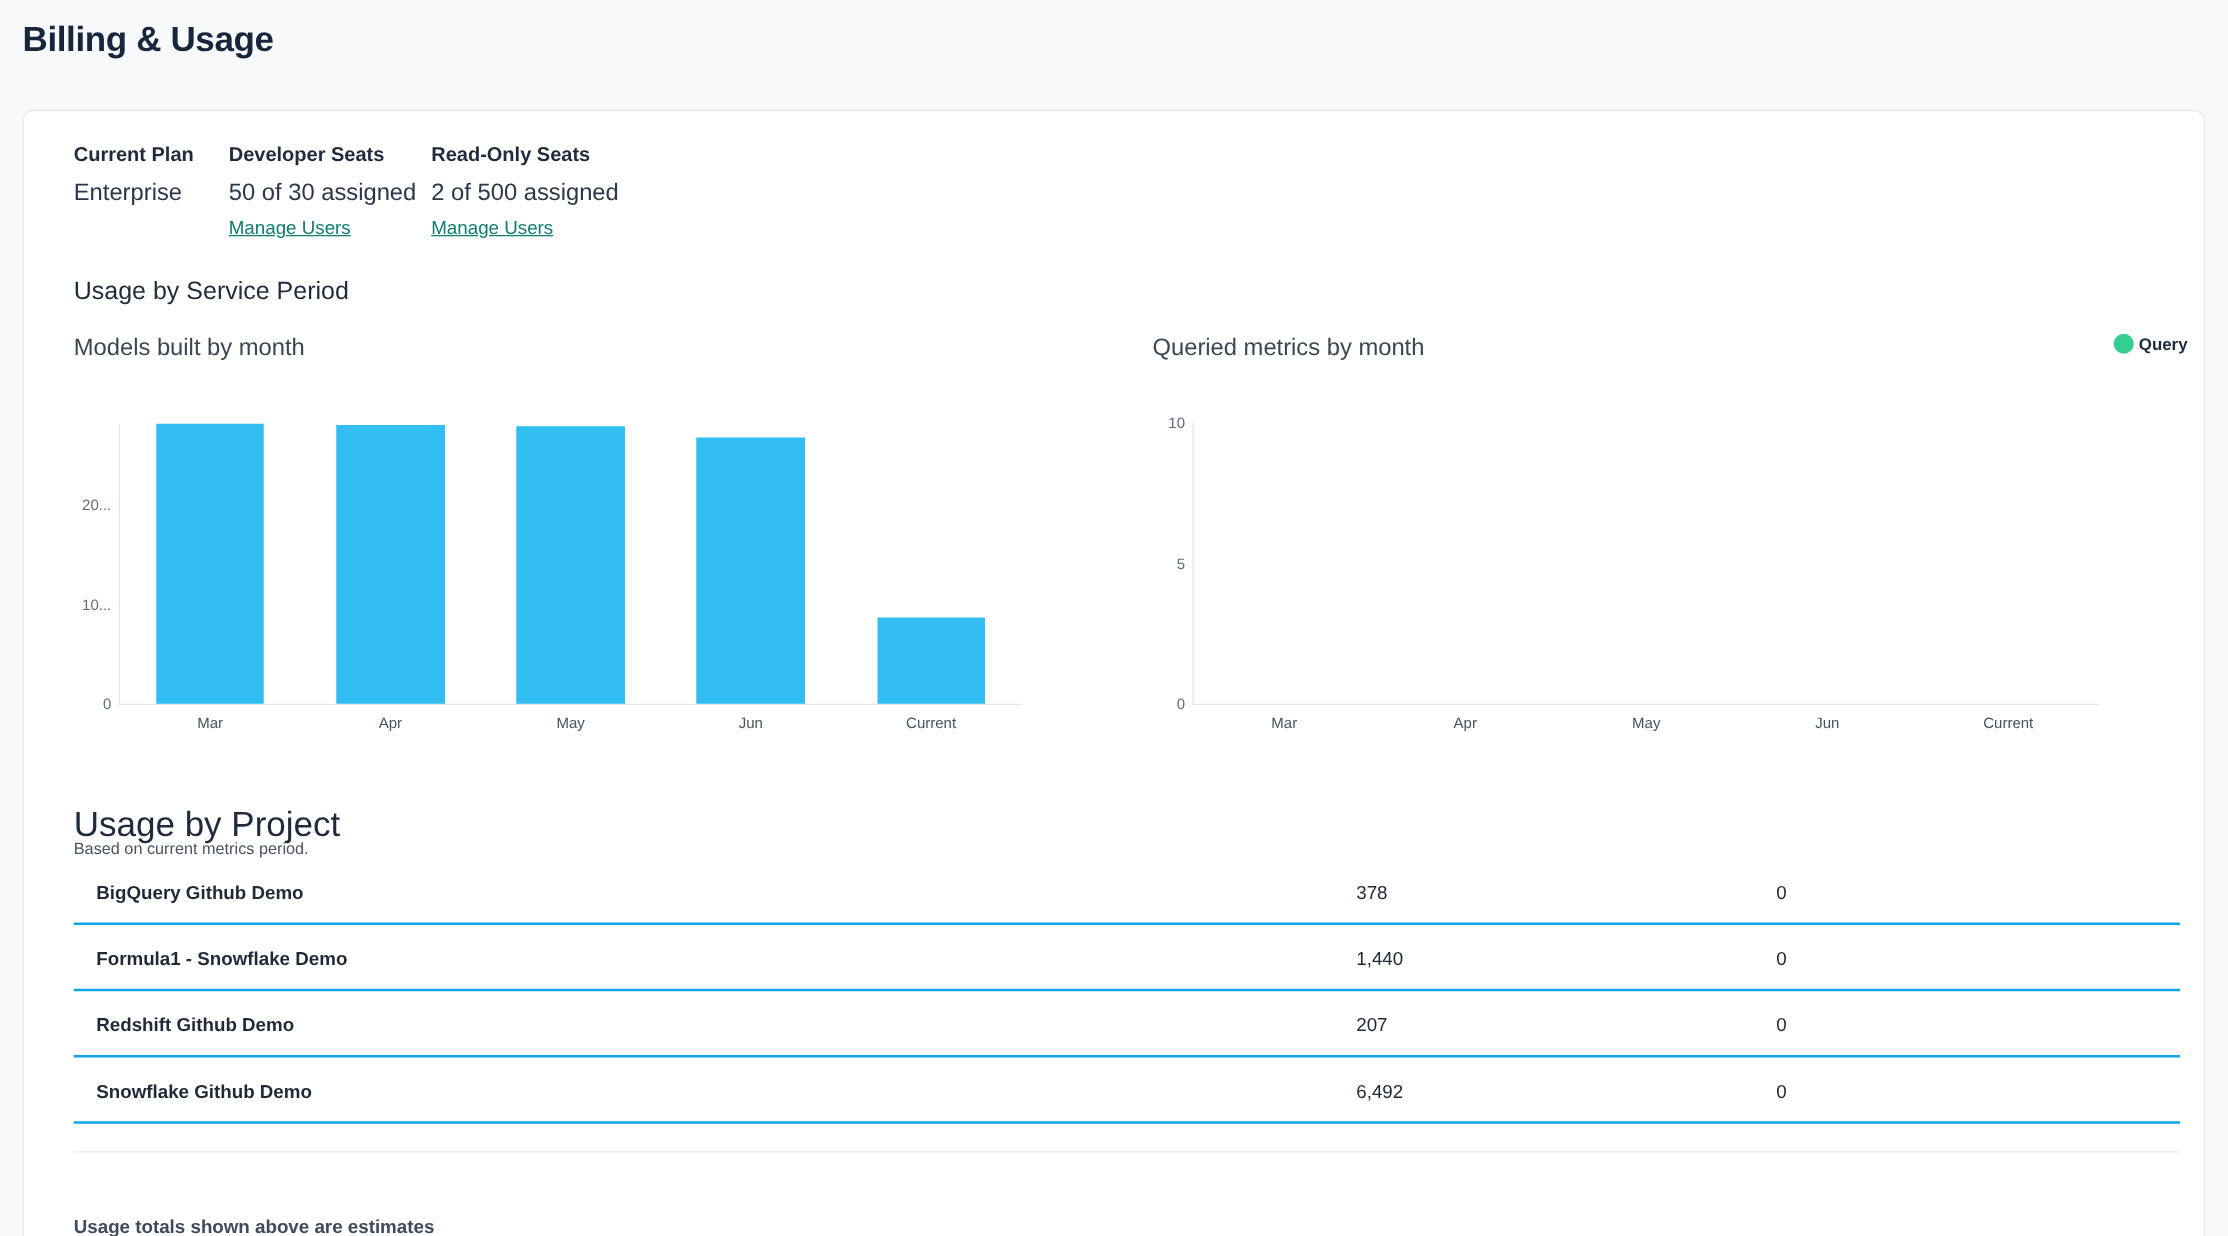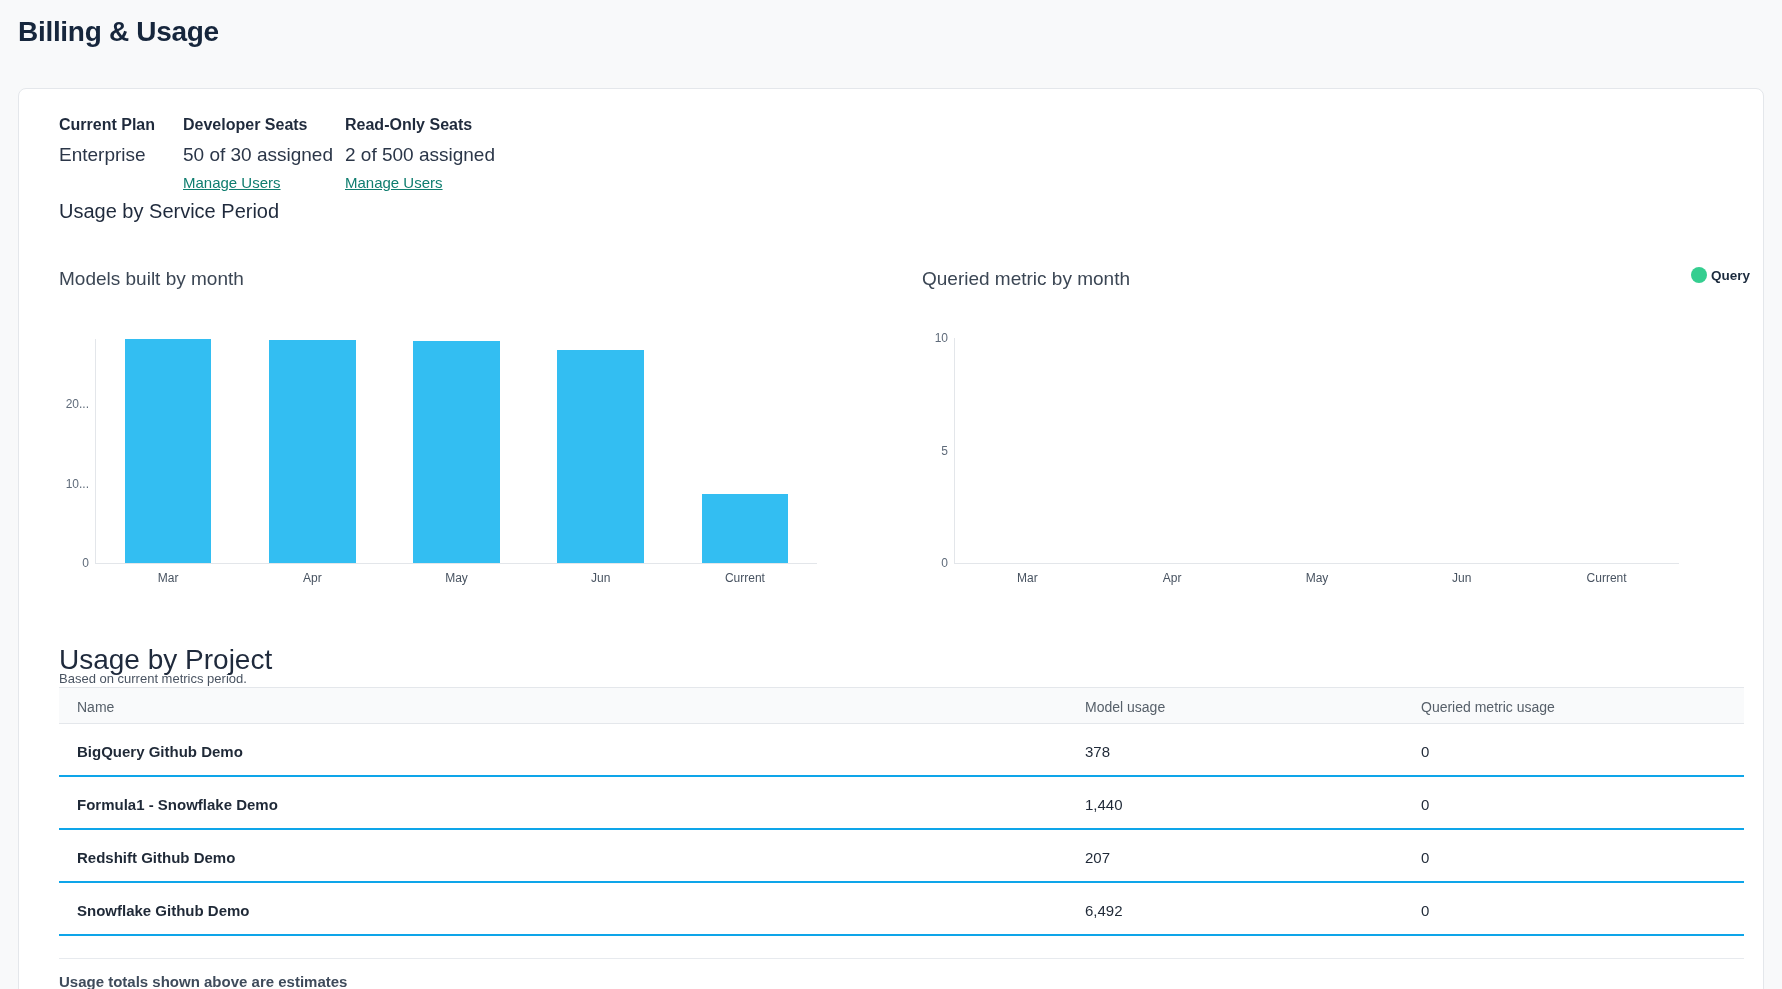--- a/index.html
+++ b/index.html
@@ -13,21 +13,21 @@
           background:#ffffff; border:1px solid #e4e7eb; border-radius:8px; }
 
   
   .plan-col { position:absolute; top:27px; }
   .plan-col .lbl { font-size:16px; font-weight:bold; color:#1f2a3c; }
   .plan-col .val { font-size:19px; color:#2b3648; margin-top:10px; }
   .plan-col .link { display:inline-block; margin-top:8px; font-size:15px; color:#0f7d6f;
                     text-decoration:underline; cursor:pointer; }
   .col-plan { left:40px; }  .col-dev { left:164px; }  .col-ro { left:326px; }
 
-  .section-heading { position:absolute; left:40px; top:111px; font-size:20px;
+  .section-heading { position:absolute; left:40px; top:133px; font-size:20px;
                      font-weight:500; color:#1f2a3c; }
 
   .chart-title { position:absolute; top:179px; font-size:19px; color:#3b4654; }
   .chart-title.left  { left:40px; }
   .chart-title.right { left:903px; }
 
   .legend { position:absolute; left:1672px; top:178px; display:flex; align-items:center; gap:4px; }
   .legend .dot { width:16px; height:16px; border-radius:50%; background:#35ce90; }
   .legend .lab { font-size:13.5px; font-weight:bold; color:#1c2b3e; }
 
@@ -74,21 +74,21 @@
   </div>
   <div class="plan-col col-ro">
     <div class="lbl">Read-Only Seats</div>
     <div class="val">2 of 500 assigned</div>
     <a class="link">Manage Users</a>
   </div>
 
   <h2 class="section-heading">Usage by Service Period</h2>
 
   <div class="chart-title left">Models built by month</div>
-  <div class="chart-title right">Queried metric by month</div>
+  <div class="chart-title right">Queried metrics by month</div>
 
   <div class="legend">
     <span class="dot"></span>
     <span class="lab">Query</span>
   </div>
 
   <div class="plot" id="plot-0">
       <div class="ytick" style="top: 224px;">0</div>
       <div class="ytick" style="top: 144.708px;">10...</div>
       <div class="ytick" style="top: 65.4159px;">20...</div>
@@ -111,25 +111,20 @@
       <div class="xlabel" style="left: 217.2px;">Apr</div>
       <div class="xlabel" style="left: 362px;">May</div>
       <div class="xlabel" style="left: 506.8px;">Jun</div>
       <div class="xlabel" style="left: 651.6px;">Current</div>
     </div>
 
   <h2 class="table-heading">Usage by Project</h2>
   <div class="table-subtitle">Based on current metrics period.</div>
 
   <div class="usage-table">
-    <div class="t-header">
-      <span class="hcell cell-name" style="font-weight:normal">Name</span>
-      <span class="hcell cell-model">Model usage</span>
-      <span class="hcell cell-query">Queried metric usage</span>
-    </div>
     <div id="table-body">
   <div class="t-row">
     <span class="cell cell-name">BigQuery Github Demo</span>
     <span class="cell cell-model">378</span>
     <span class="cell cell-query">0</span>
   </div>
 
   <div class="t-row">
     <span class="cell cell-name">Formula1 - Snowflake Demo</span>
     <span class="cell cell-model">1,440</span>

